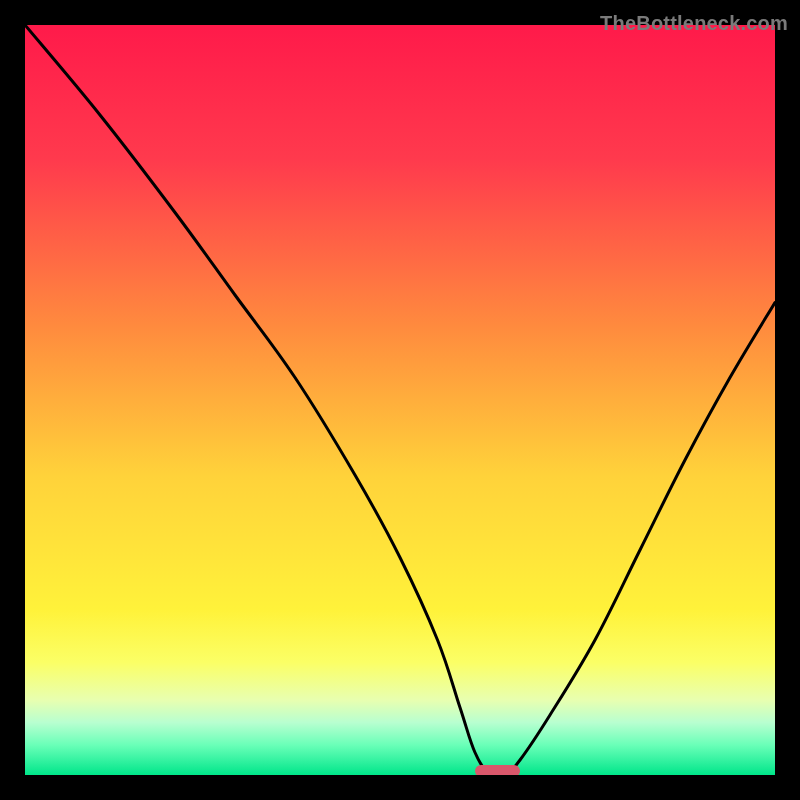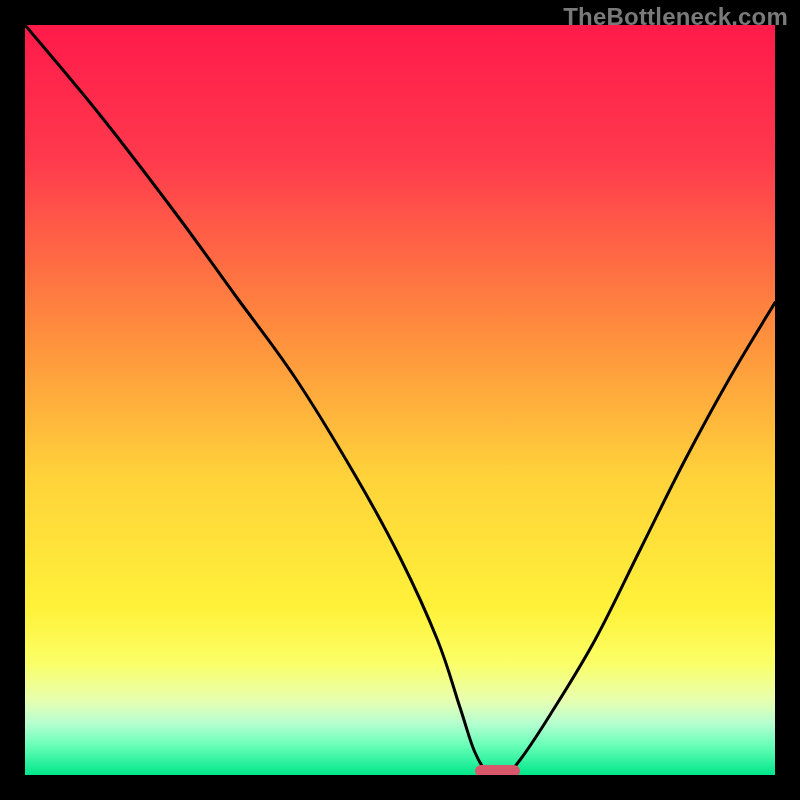--- a/index.html
+++ b/index.html
@@ -41,24 +41,24 @@
     height: 100%;
   }
   .marker {
     position: absolute;
     height: 12px;
     border-radius: 6px;
     background: #d9576b;
   }
   .watermark {
     position: absolute;
-    top: 3px;
+    top: 12px;
     right: 12px;
     font-family: Arial, Helvetica, sans-serif;
-    font-size: 24px;
+    font-size: 20px;
     font-weight: 600;
     color: #7a7a7a;
     letter-spacing: 0.2px;
   }
 </style>
 </head>
 <body>
 
 <div class="frame">
 

